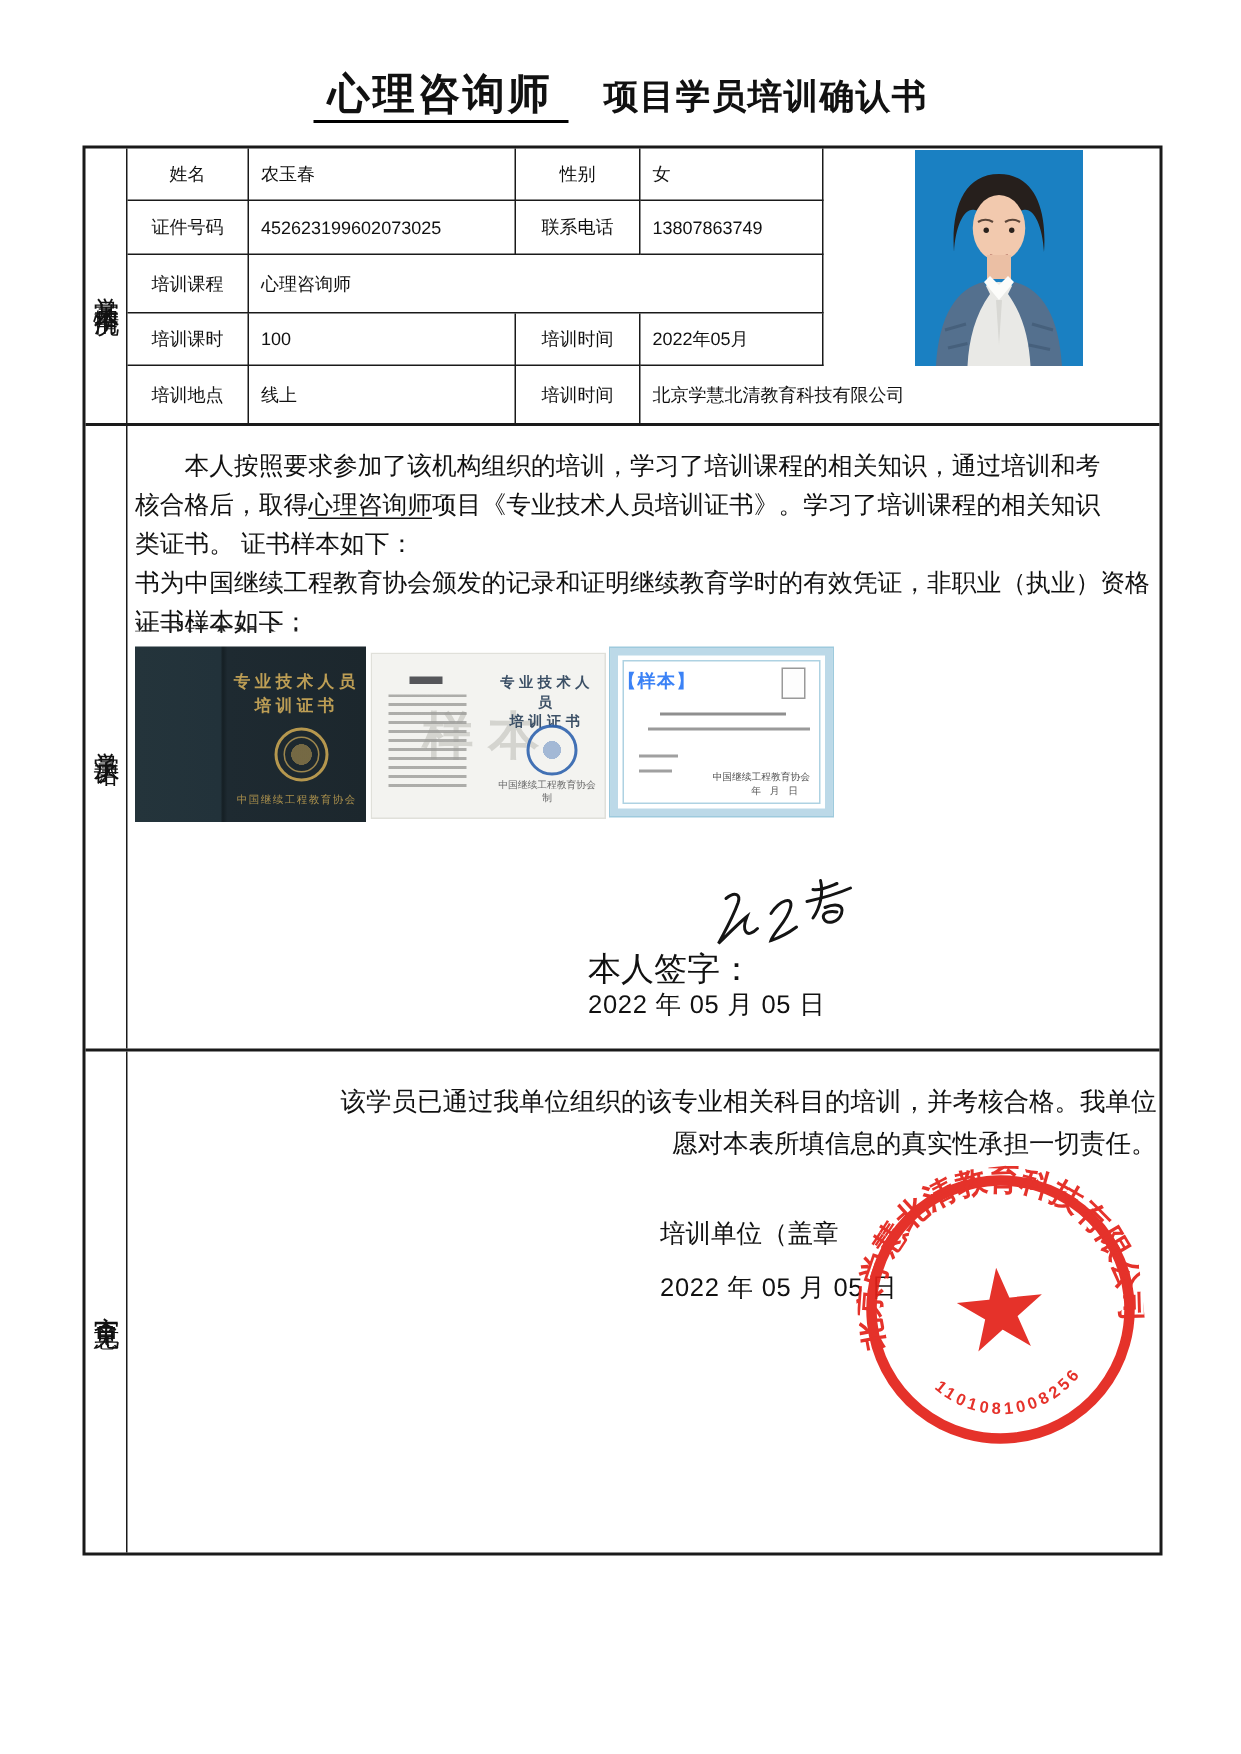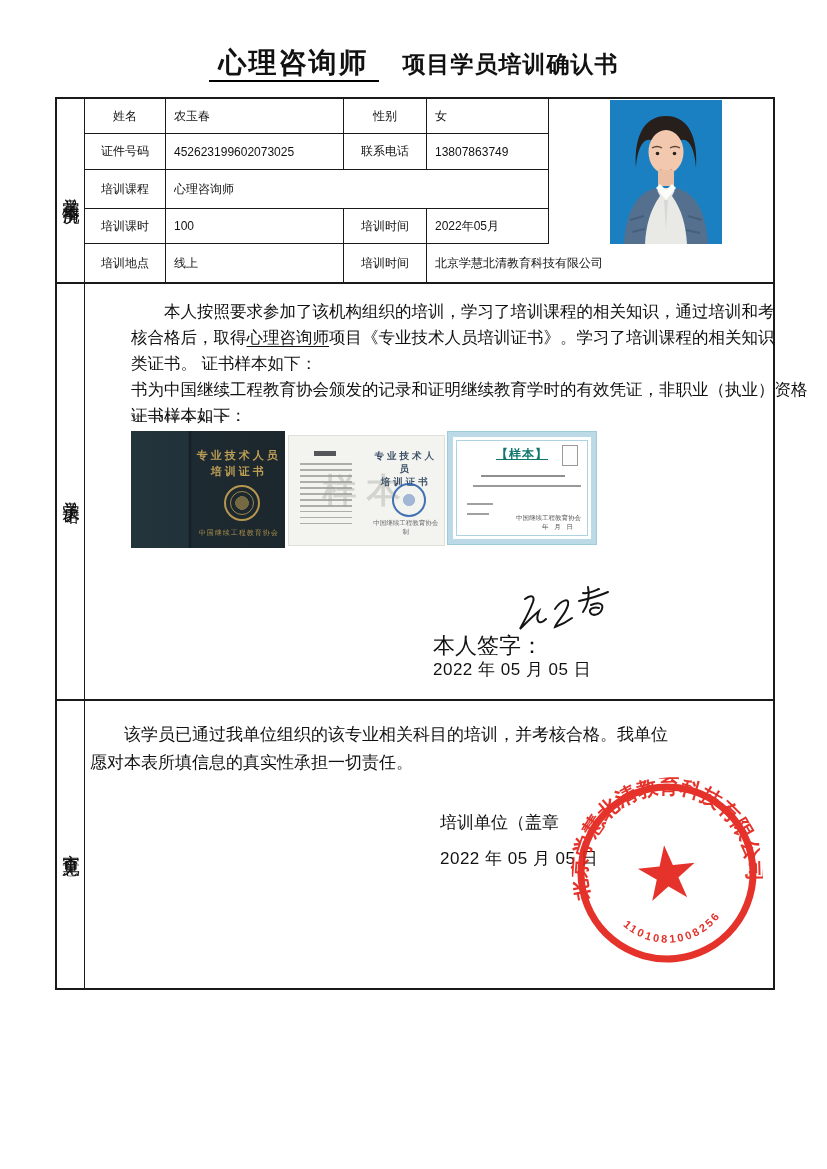--- a/index.html
+++ b/index.html
@@ -54,21 +54,21 @@
   .cert2 .c2-lines { position:absolute; left:12px; top:28px; width:52px; height:64px;
                      background:repeating-linear-gradient(#9b9b98 0 1.5px, transparent 1.5px 6px); opacity:.8; }
   .cert2 .c2-title { position:absolute; left:52%; width:46%; top:14px; text-align:center; color:#3c5066; font-size:9.5px; letter-spacing:3px; line-height:13px; font-weight:bold; }
   .cert2 .c2-seal { position:absolute; left:calc(52% + 22px); top:48px; width:34px; height:34px; border:2.5px solid #2f63ae; border-radius:50%; opacity:.9;
                     background:radial-gradient(circle at 50% 50%, rgba(47,99,174,.45) 0 28%, transparent 29%); }
   .cert2 .c2-org { position:absolute; left:52%; width:46%; bottom:9px; text-align:center; color:#6a6a6a; font-size:6.5px; }
 
   .cert3 { left:322px; top:148px; width:148px; height:112px; background:#fff;
            border:5px solid #bcd9e8; outline:1px solid #9ecadd; }
   .cert3:before { content:""; position:absolute; inset:3px; border:1px solid #aed2e2; }
-  .cert3 .c3-badge { position:absolute; top:9px; left:0; width:100%; text-align:center; color:#0f766e; font-size:12px; font-weight:bold; letter-spacing:1px;text-decoration:underline; }
+  .cert3 .c3-badge { position:absolute; top:9px; left:0; width:100%; text-align:left; color:#3b82f6; font-size:12px; font-weight:bold; letter-spacing:1px; }
   .cert3 .c3-photo { position:absolute; right:13px; top:8px; width:16px; height:21px; border:1px solid #999; background:#fdfdfd; }
   .cert3 .c3-l1 { position:absolute; left:28px; top:38px; width:84px; height:2px; background:#8f8f8f; }
   .cert3 .c3-l2 { position:absolute; left:20px; top:48px; width:108px; height:2px; background:#9a9a9a; }
   .cert3 .c3-l3 { position:absolute; left:14px; top:66px; width:26px; height:2px; background:#a0a0a0; }
   .cert3 .c3-l4 { position:absolute; left:14px; top:76px; width:22px; height:2px; background:#a0a0a0; }
   .cert3 .c3-org { position:absolute; right:10px; bottom:16px; color:#555; font-size:6.5px; }
   .cert3 .c3-date { position:absolute; right:16px; bottom:7px; color:#555; font-size:6.5px; letter-spacing:2px; }
 
   .signature { position:absolute; left:387px; top:297px; width:110px; height:55px; }
   .sign-label { position:absolute; left:307px; top:347px; font-size:22px; }
@@ -137,21 +137,21 @@
           <div class="cell val">2022年05月</div>
 
           <div class="cell lbl no-b">培训地点</div>
           <div class="cell val no-b">线上</div>
           <div class="cell lbl no-b">培训时间</div>
           <div class="cell val no-b no-r" style="grid-column:4 / span 2;">北京学慧北清教育科技有限公司</div>
         </div>
       </div>
     </div>
 
-    <div class="sec" style="height:417px;gap:41px;">
+    <div class="sec" style="height:417px;">
       <div class="vlabel">学员承诺</div>
       <div class="sec-content sec2-content">
         <div class="para">
           <div class="pline indent">本人按照要求参加了该机构组织的培训，学习了培训课程的相关知识，通过培训和考</div>
           <div class="pline"><span>核合格后，取得</span><span class="u">心理咨询师</span><span>项目《专业技术人员培训证书》。学习了培训课程的相关知识</span></div>
           <div class="pline">类证书。 证书样本如下：</div>
           <div class="pline">书为中国继续工程教育协会颁发的记录和证明继续教育学时的有效凭证，非职业（执业）资格</div>
           <div class="pline">证书样本如下：</div>
         </div>
         <div class="clipped-line">证书样本如下：</div>
@@ -196,21 +196,21 @@
             <path d="M66,20 C75,18 86,15 95,11"></path>
             <path d="M75,6 C77,14 75,24 70,31"></path>
             <path d="M78,24 C85,21 91,22 89,28 C87,34 79,36 77,31 C76,27 82,26 86,27"></path>
           </g>
         </svg>
         <div class="sign-label">本人签字：</div>
         <div class="sign-date">2022 年 05 月 05 日</div>
       </div>
     </div>
 
-    <div class="sec" style="height:287px;">
+    <div class="sec" style="height:334px;text-align:right;">
       <div class="vlabel">审查意见</div>
       <div class="sec-content sec3-content">
         <div class="para3">
           <div class="pline indent" style="text-indent:34px;">该学员已通过我单位组织的该专业相关科目的培训，并考核合格。我单位</div>
           <div class="pline">愿对本表所填信息的真实性承担一切责任。</div>
         </div>
         <div class="unit-label">培训单位（盖章</div>
         <div class="unit-date">2022 年 05 月 05 日</div>
 
         <svg class="stamp" viewBox="0 0 190 190">

